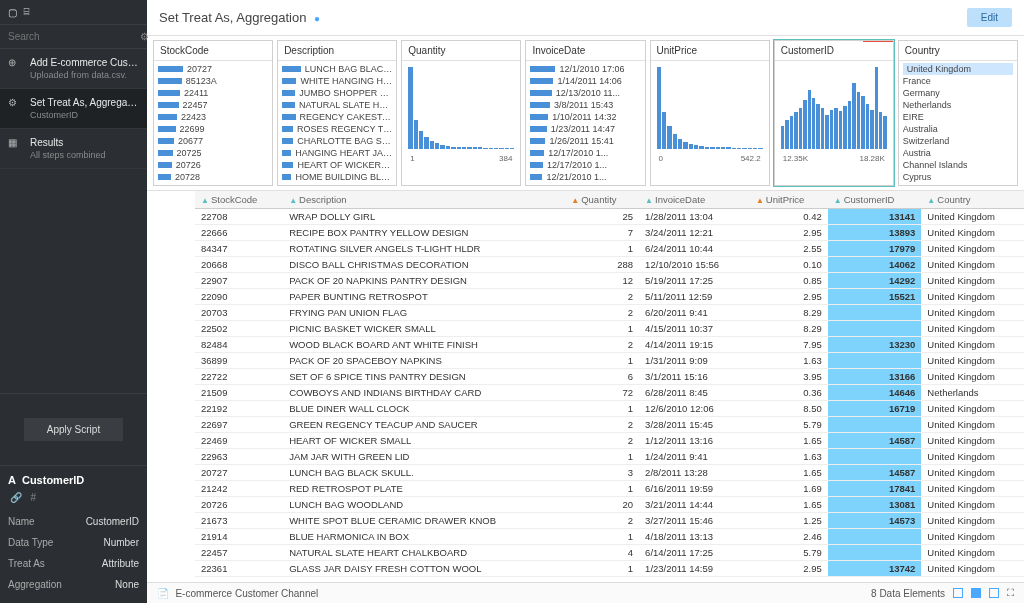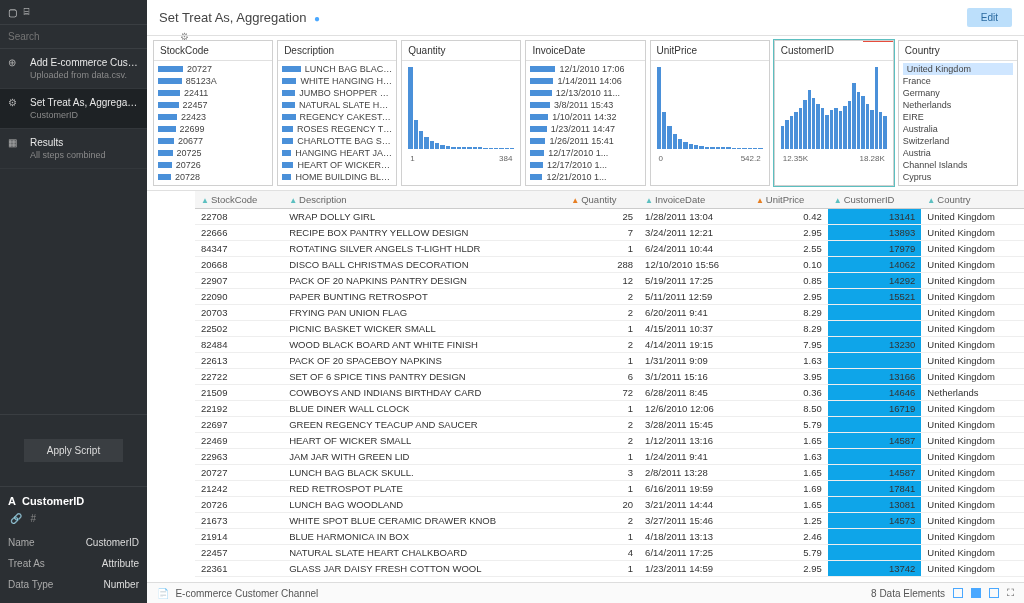--- a/index.html
+++ b/index.html
@@ -1,21 +1,21 @@
 <!DOCTYPE html>
 <html><head>
 <meta charset="utf-8">
 <style>
 * { box-sizing: border-box; margin: 0; padding: 0; font-family: Arial, sans-serif; }
 body { width: 1024px; height: 603px; overflow: hidden; background: #fff; display: flex; flex-direction: column; }
 .app { display: flex; flex: 1; overflow: hidden; }
 .sidebar { width: 147px; background: #2b2f33; color: #d8d8d8; display: flex; flex-direction: column; font-size: 10px; }
 .sb-top { display: flex; align-items: center; padding: 6px 8px; gap: 6px; border-bottom: 1px solid #3a3e42; }
 .sb-top .icon { color: #ddd; }
-.sb-search { display: flex; align-items: center; padding: 6px 8px; border-bottom: 1px solid #3a3e42; gap: 40px; }
+.sb-search { display: flex; align-items: center; padding: 6px 8px; border-bottom: 1px solid #3a3e42; }
 .sb-search input { flex: 1; background: transparent; border: none; color: #ccc; font-size: 10px; outline: none; }
 .sb-search .gear { color: #888; }
 .sb-steps { flex: 1; overflow: auto; }
 .sb-step { display: flex; gap: 8px; padding: 8px 8px; border-bottom: 1px solid #33373b; cursor: pointer; }
 .sb-step.active { background: #1e2225; }
 .sb-step .icn { width: 14px; color: #b0b0b0; flex-shrink: 0; }
 .sb-step .txt { display: flex; flex-direction: column; gap: 2px; overflow: hidden; }
 .sb-step .ttl { color: #e8e8e8; white-space: nowrap; overflow: hidden; text-overflow: ellipsis; }
 .sb-step .sub { color: #8a8a8a; font-size: 9px; white-space: nowrap; overflow: hidden; text-overflow: ellipsis; }
 .sb-apply { padding: 24px; border-top: 1px solid #3a3e42; }
@@ -44,21 +44,21 @@
 .histogram .axis { position: absolute; bottom: 0; left: 4px; right: 4px; display: flex; justify-content: space-between; color: #666; font-size: 8px; }
 .profile .redline { position: absolute; top: -1px; right: 0; width: 30px; height: 2px; background: #e74c3c; }
 .highlight-row { background: #cfe6ff; padding: 1px 4px; }
 .grid { flex: 1; overflow: auto; font-size: 9.5px; margin-left: 48px; }
 .grid table { border-collapse: collapse; width: 100%; }
 .grid th { text-align: left; padding: 3px 6px; border-bottom: 1px solid #ccc; background: #f5f5f5; color: #666; font-weight: normal; position: sticky; top: 0; }
 .grid th .arr { color: #5cbfc0; font-size: 8px; margin-right: 2px; }
 .grid th .arr.red { color: #e67e22; }
 .grid td { padding: 2px 6px; border-bottom: 1px solid #eee; color: #333; white-space: nowrap; }
 .grid .num { text-align: right; }
-.grid .cust-col { background: #0ea5e9; }
+.grid .cust-col { background: #7dd3fc; font-weight: bold; }
 .footer { display: flex; align-items: center; padding: 4px 10px; border-top: 1px solid #ddd; font-size: 10px; color: #555; background: #fafafa; }
 .footer .ficon { margin-right: 6px; color: #888; }
 .footer .spacer { flex: 1; }
 .footer .fright { display: flex; align-items: center; gap: 8px; }
 .footer .sq { width: 10px; height: 10px; border: 1px solid #4aa8ff; display: inline-block; }
 .footer .sq.fill { background: #4aa8ff; }
 </style>
 </head>
 <body>
 
@@ -106,26 +106,30 @@
       <div class="tools">
           <span>🔗</span>
           <span>#</span>
         </div>
       <div id="prop-rows">
           <div class="row">
             <span>Name</span>
             <span class="v">CustomerID</span>
           </div>
           <div class="row">
+            <span>Data Type</span>
+            <span class="v">Number</span>
+          </div>
+          <div class="row">
             <span>Treat As</span>
             <span class="v">Attribute</span>
           </div>
           <div class="row">
-            <span>Data Type</span>
-            <span class="v">Number</span>
+            <span>Aggregation</span>
+            <span class="v">None</span>
           </div>
         </div>
     </div>
   </div>
 
   <div class="main">
     <div class="header">
       <span class="title"><span>Set Treat As, Aggregation</span> <span class="dot">●</span></span>
       <span class="spacer"></span>
       <button class="edit">Edit</button>
@@ -490,21 +494,21 @@
             <tr>
               <td class="">82484</td>
               <td class="">WOOD BLACK BOARD ANT WHITE FINISH</td>
               <td class="num">2</td>
               <td class="">4/14/2011 19:15</td>
               <td class="num">7.95</td>
               <td class="num cust-col">13230</td>
               <td class="">United Kingdom</td>
             </tr>
             <tr>
-              <td class="">22613</td>
+              <td class="">36899</td>
               <td class="">PACK OF 20 SPACEBOY NAPKINS</td>
               <td class="num">1</td>
               <td class="">1/31/2011 9:09</td>
               <td class="num">1.63</td>
               <td class="num cust-col"></td>
               <td class="">United Kingdom</td>
             </tr>
             <tr>
               <td class="">22722</td>
               <td class="">SET OF 6 SPICE TINS PANTRY DESIGN</td>

